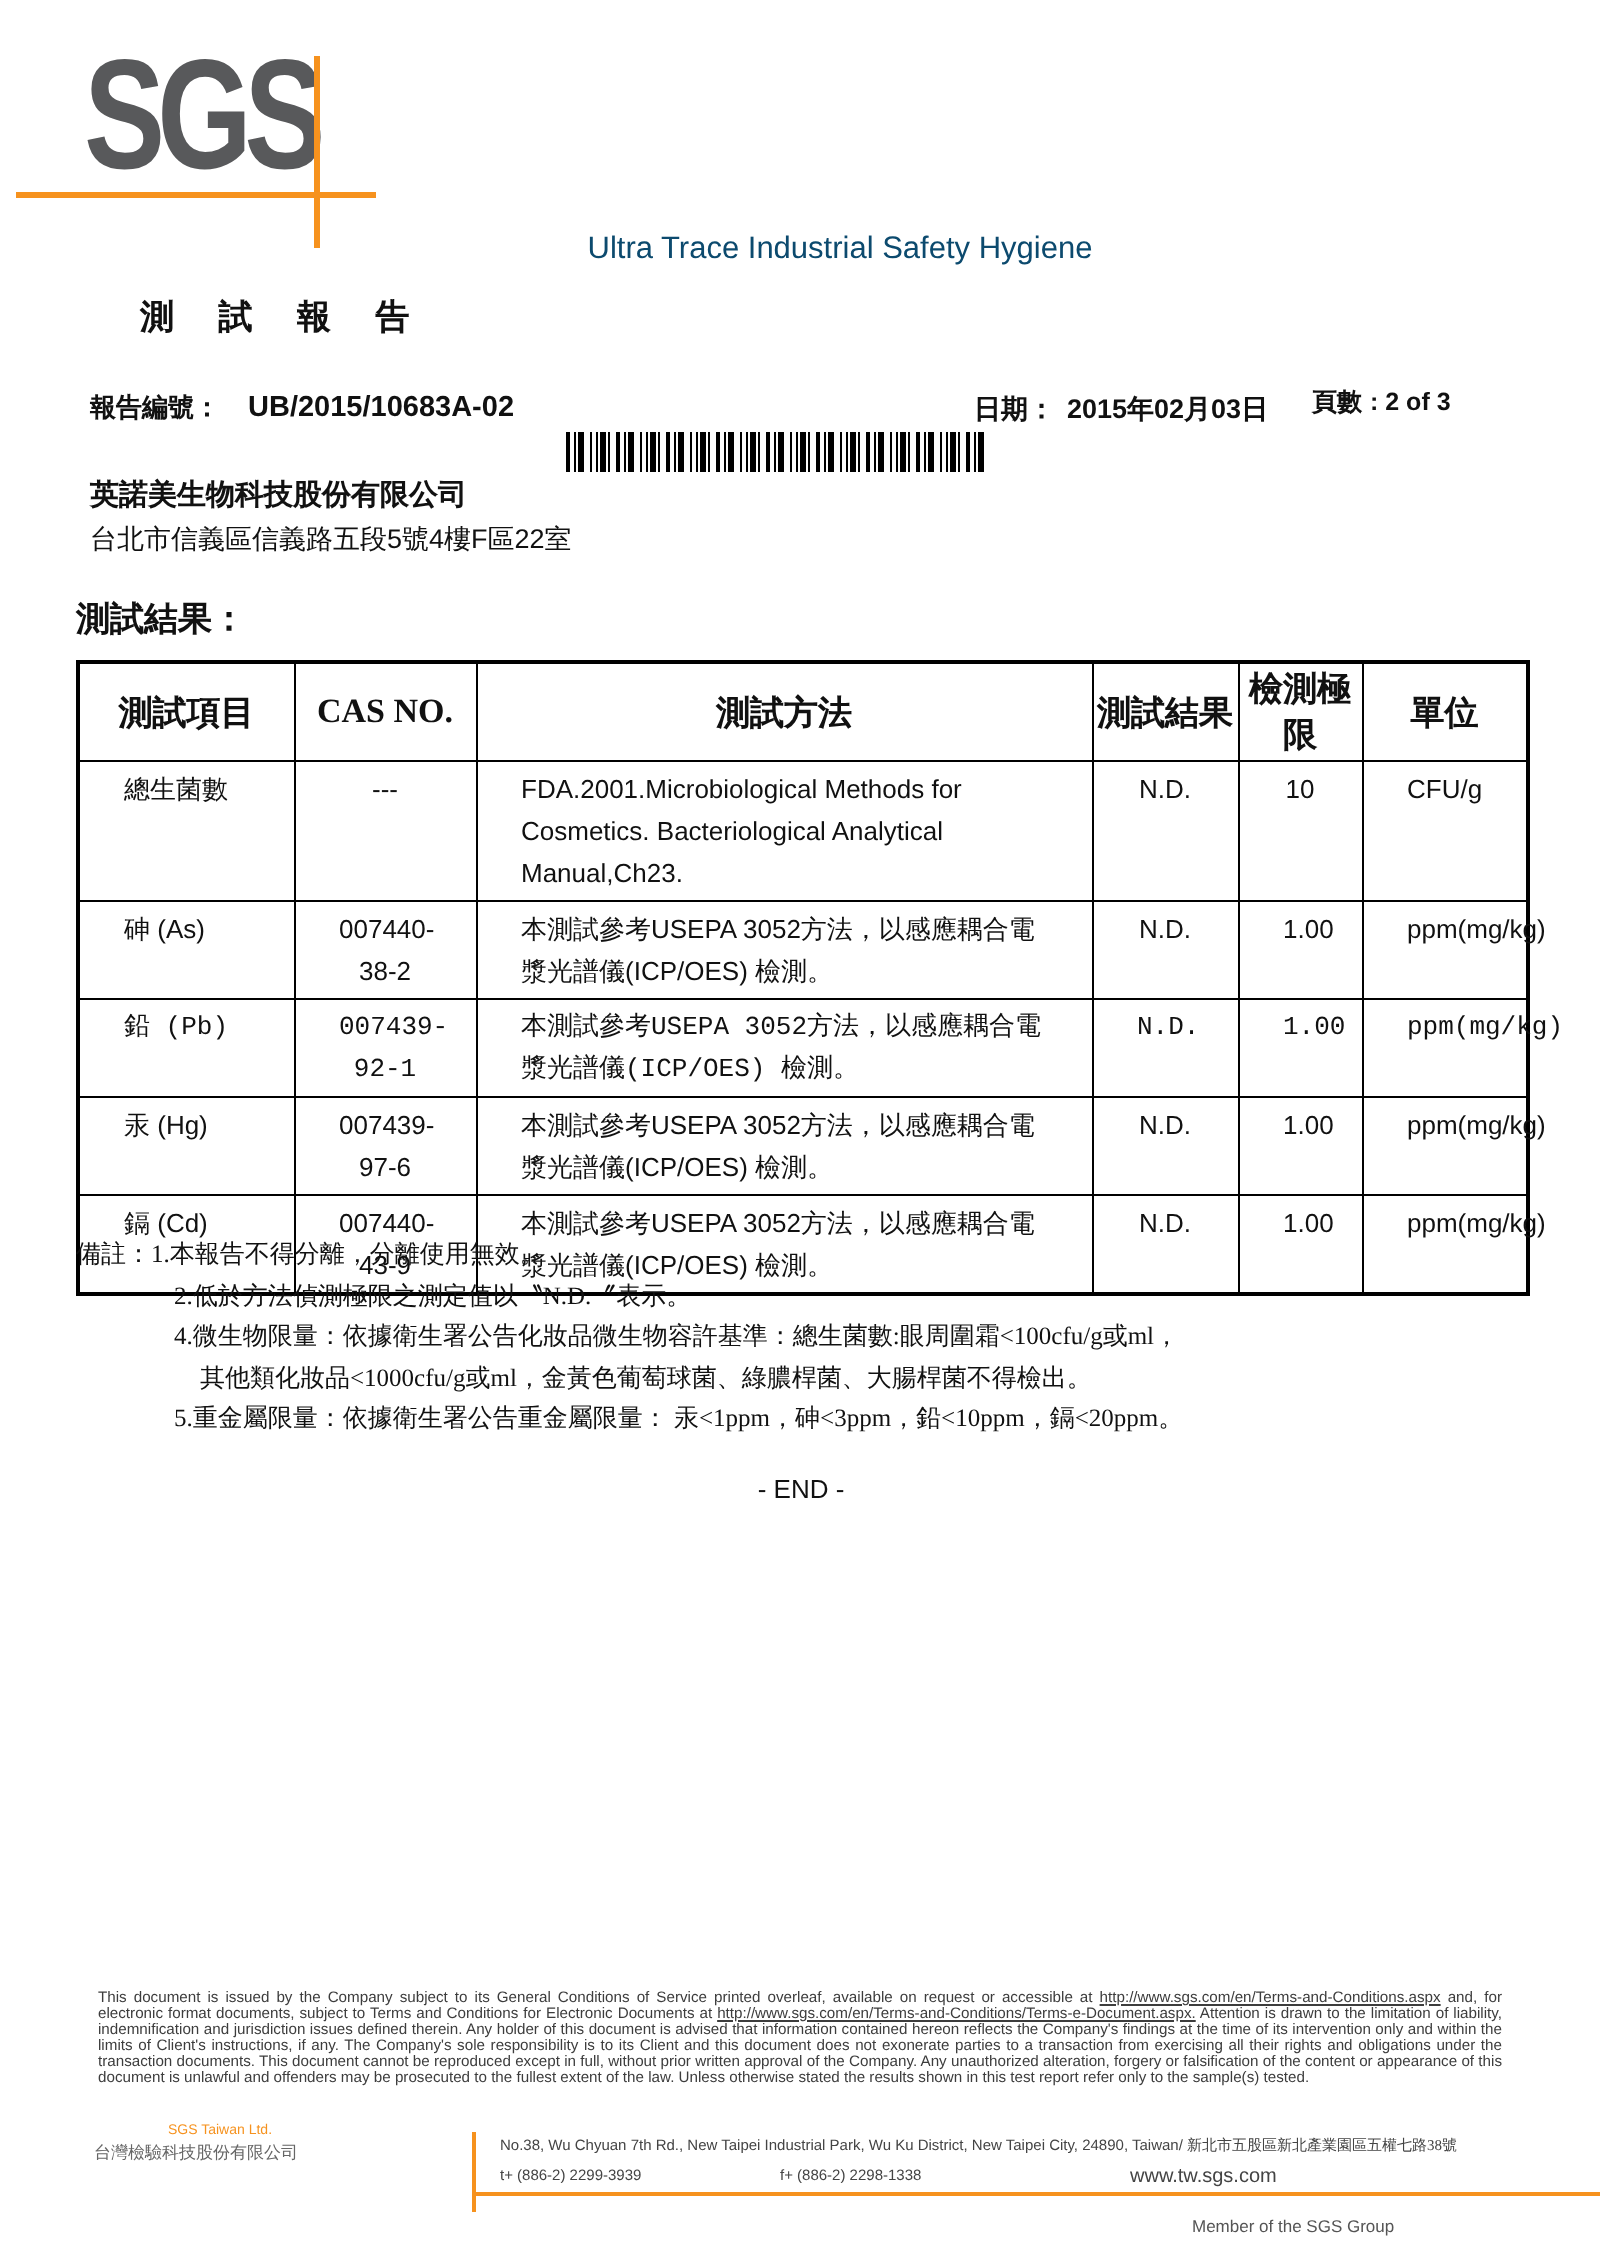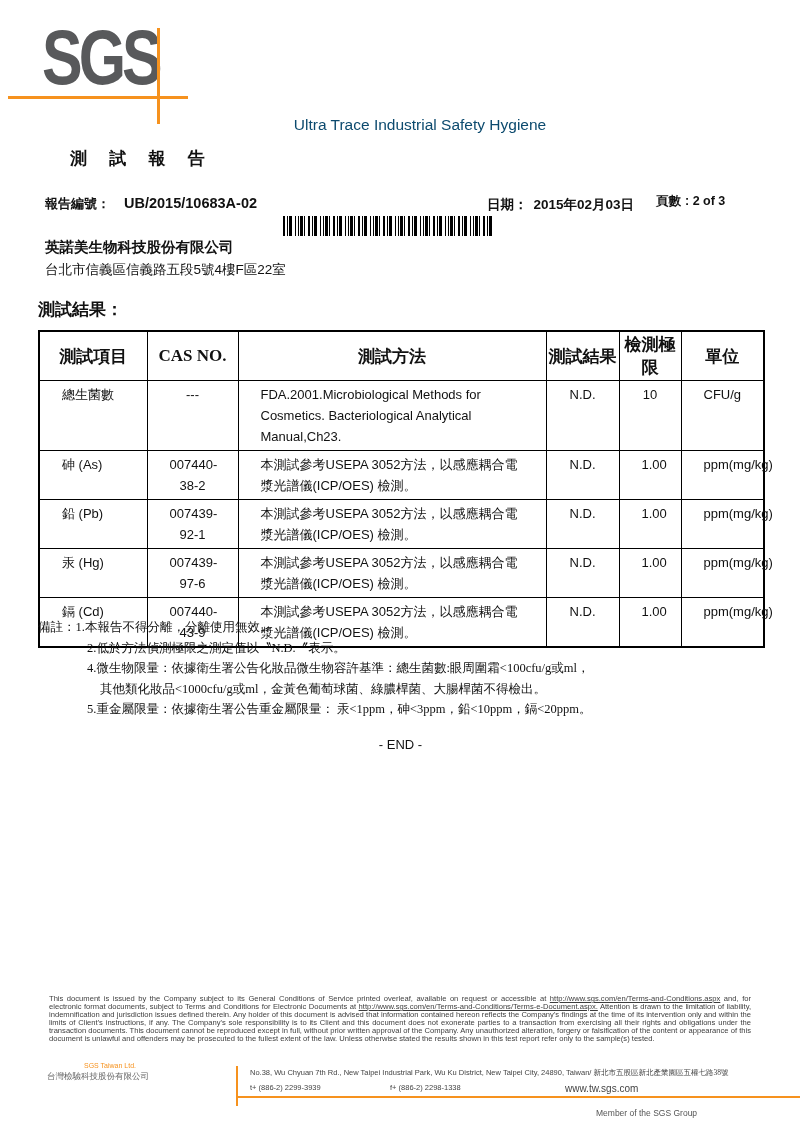--- a/index.html
+++ b/index.html
@@ -159,21 +159,21 @@
       <td class="c">CFU/g</td>
     </tr>
     <tr style="height:47px;">
       <td>砷 (As)</td>
       <td class="c">007440-38-2</td>
       <td>本測試參考USEPA 3052方法，以感應耦合電漿光譜儀(ICP/OES) 檢測。</td>
       <td class="c">N.D.</td>
       <td class="c">1.00</td>
       <td class="c">ppm(mg/kg)</td>
     </tr>
-    <tr style="height:47px;">
+    <tr style="height:47px;font-family:Liberation Mono, monospace;">
       <td>鉛 (Pb)</td>
       <td class="c">007439-92-1</td>
       <td>本測試參考USEPA 3052方法，以感應耦合電漿光譜儀(ICP/OES) 檢測。</td>
       <td class="c">N.D.</td>
       <td class="c">1.00</td>
       <td class="c">ppm(mg/kg)</td>
     </tr>
     <tr style="height:47px;">
       <td>汞 (Hg)</td>
       <td class="c">007439-97-6</td>

